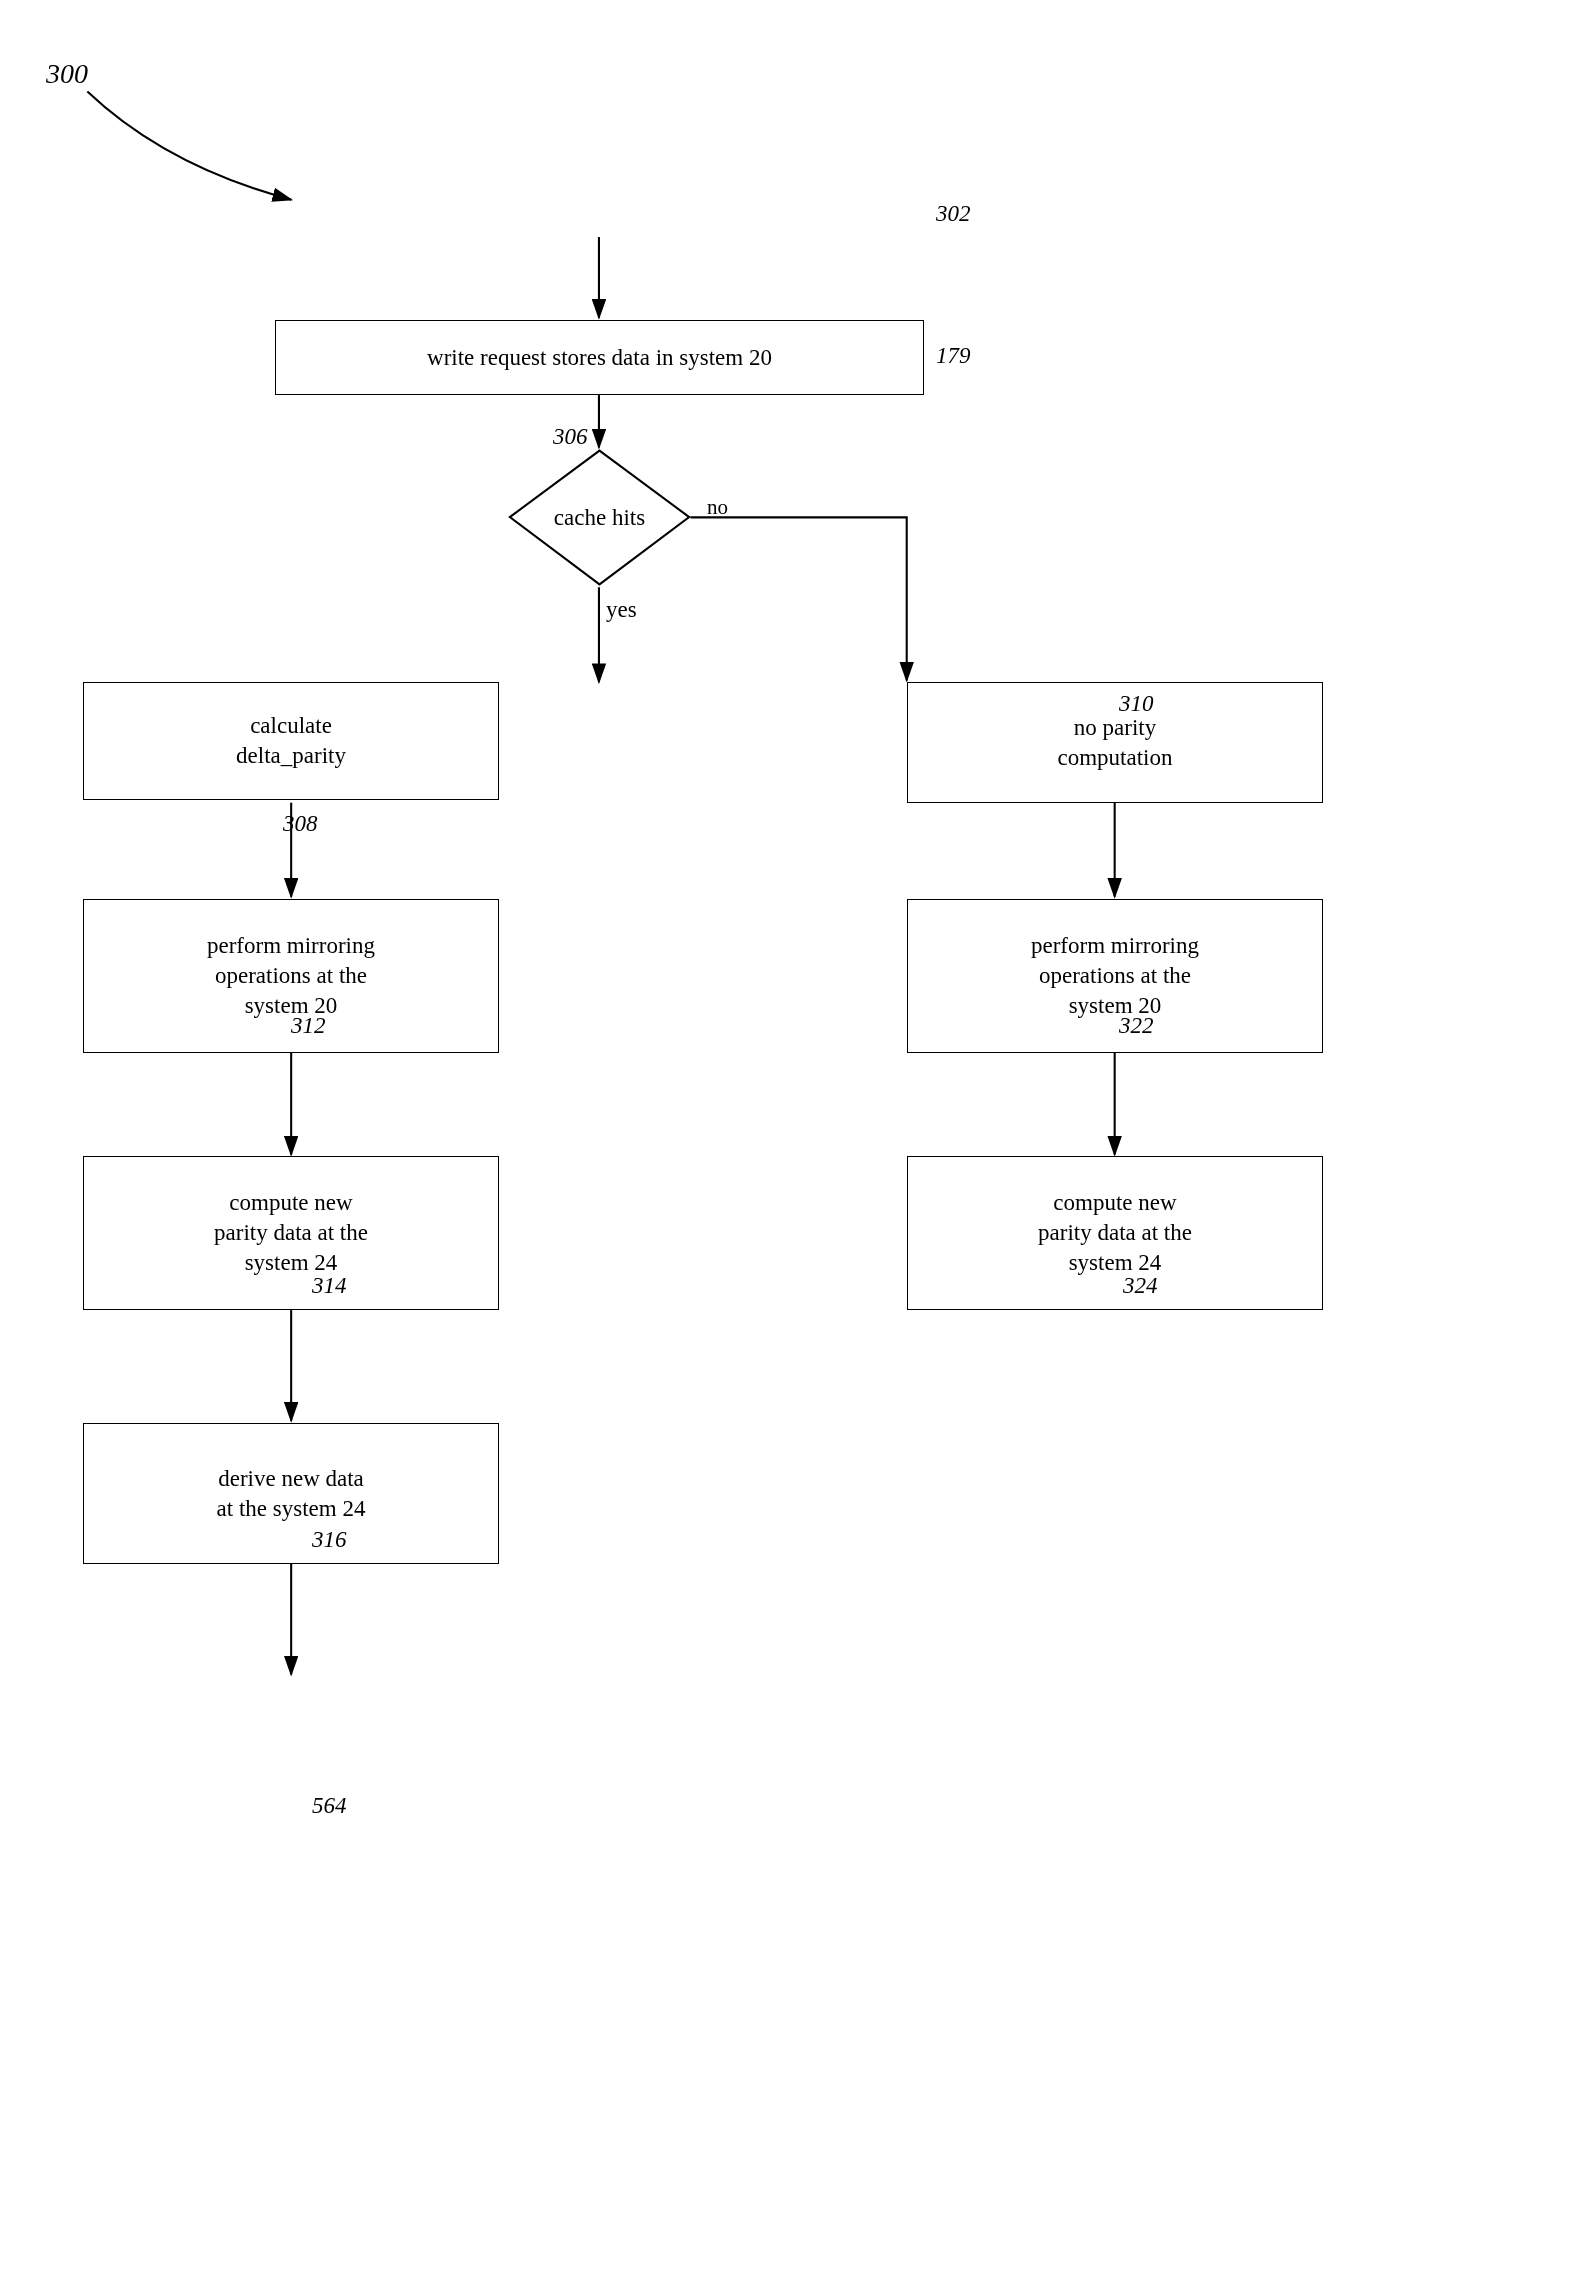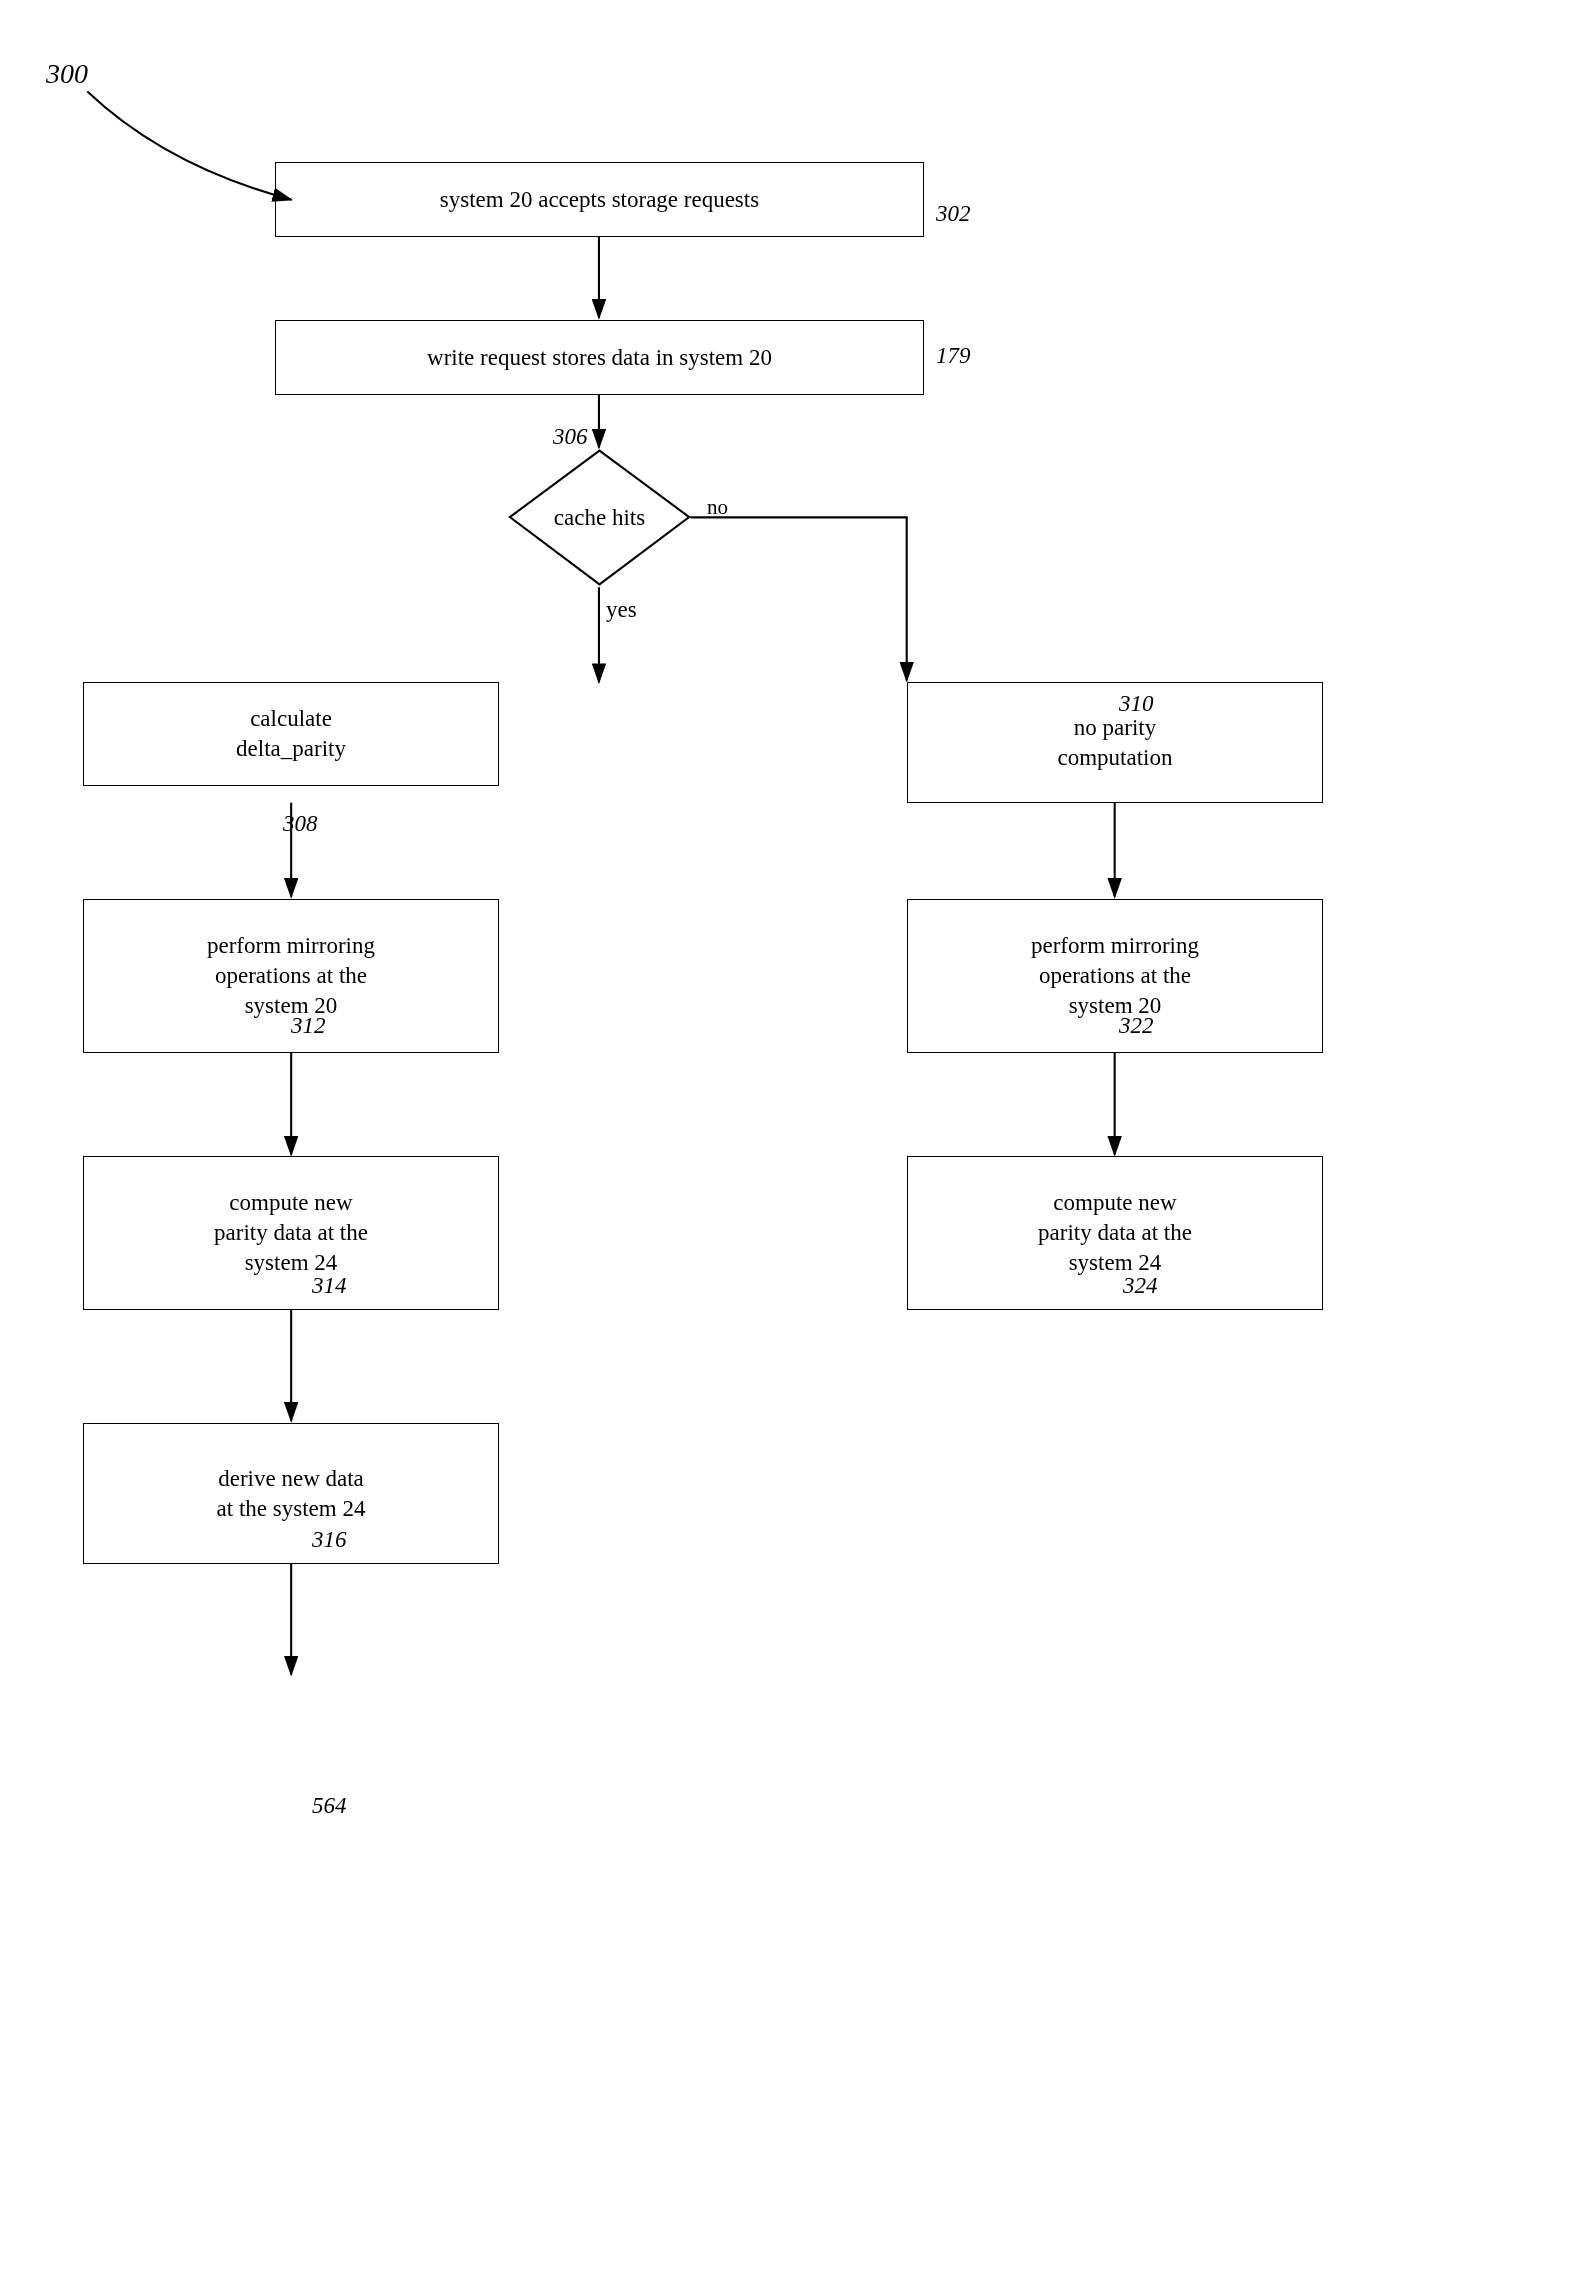--- a/index.html
+++ b/index.html
@@ -56,23 +56,20 @@
       margin-top: 8px;
     }
   </style>
 </head>
 <body>
 
 <div class="diagram-container">
 
   <div class="diagram-title" style="left:46px; top:50px;">300</div>
 
-  <div class="flow-box" style="left:275px; top:162px; width:649px; height:75px;">
-    <span>system 20 accepts storage requests</span>
-  </div>
   <div class="ref-label" style="left:936px; top:201px;">
     <span>302</span>
   </div>
 
   <div class="flow-box" style="left:275px; top:320px; width:649px; height:75px;">
     <span>write request stores data in system 20</span>
   </div>
   <div class="ref-label" style="left:936px; top:343px;">
     <span>179</span>
   </div>
@@ -88,21 +85,21 @@
   <div class="ref-label" style="left:553px; top:424px;">306</div>
 
   <div style="position:absolute; left:707px; top:495px; font-size:21px; font-family:'Times New Roman',serif;">
     <span>no</span>
   </div>
 
   <div style="position:absolute; left:606px; top:597px; font-size:23px; font-family:'Times New Roman',serif;">
     <span>yes</span>
   </div>
 
-  <div class="flow-box" style="left:83px; top:682px; width:416px; height:104px;">
+  <div class="flow-box" style="left:83px; top:682px; width:416px; height:118px;">
     <span style="white-space:pre-line;">calculate
 delta_parity</span>
   </div>
   <div class="ref-label" style="left:283px; top:811px;">
     <span>308</span>
   </div>
 
   <div class="flow-box" style="left:83px; top:899px; width:416px; height:154px;">
     <span style="white-space:pre-line;">perform mirroring
 operations at the

